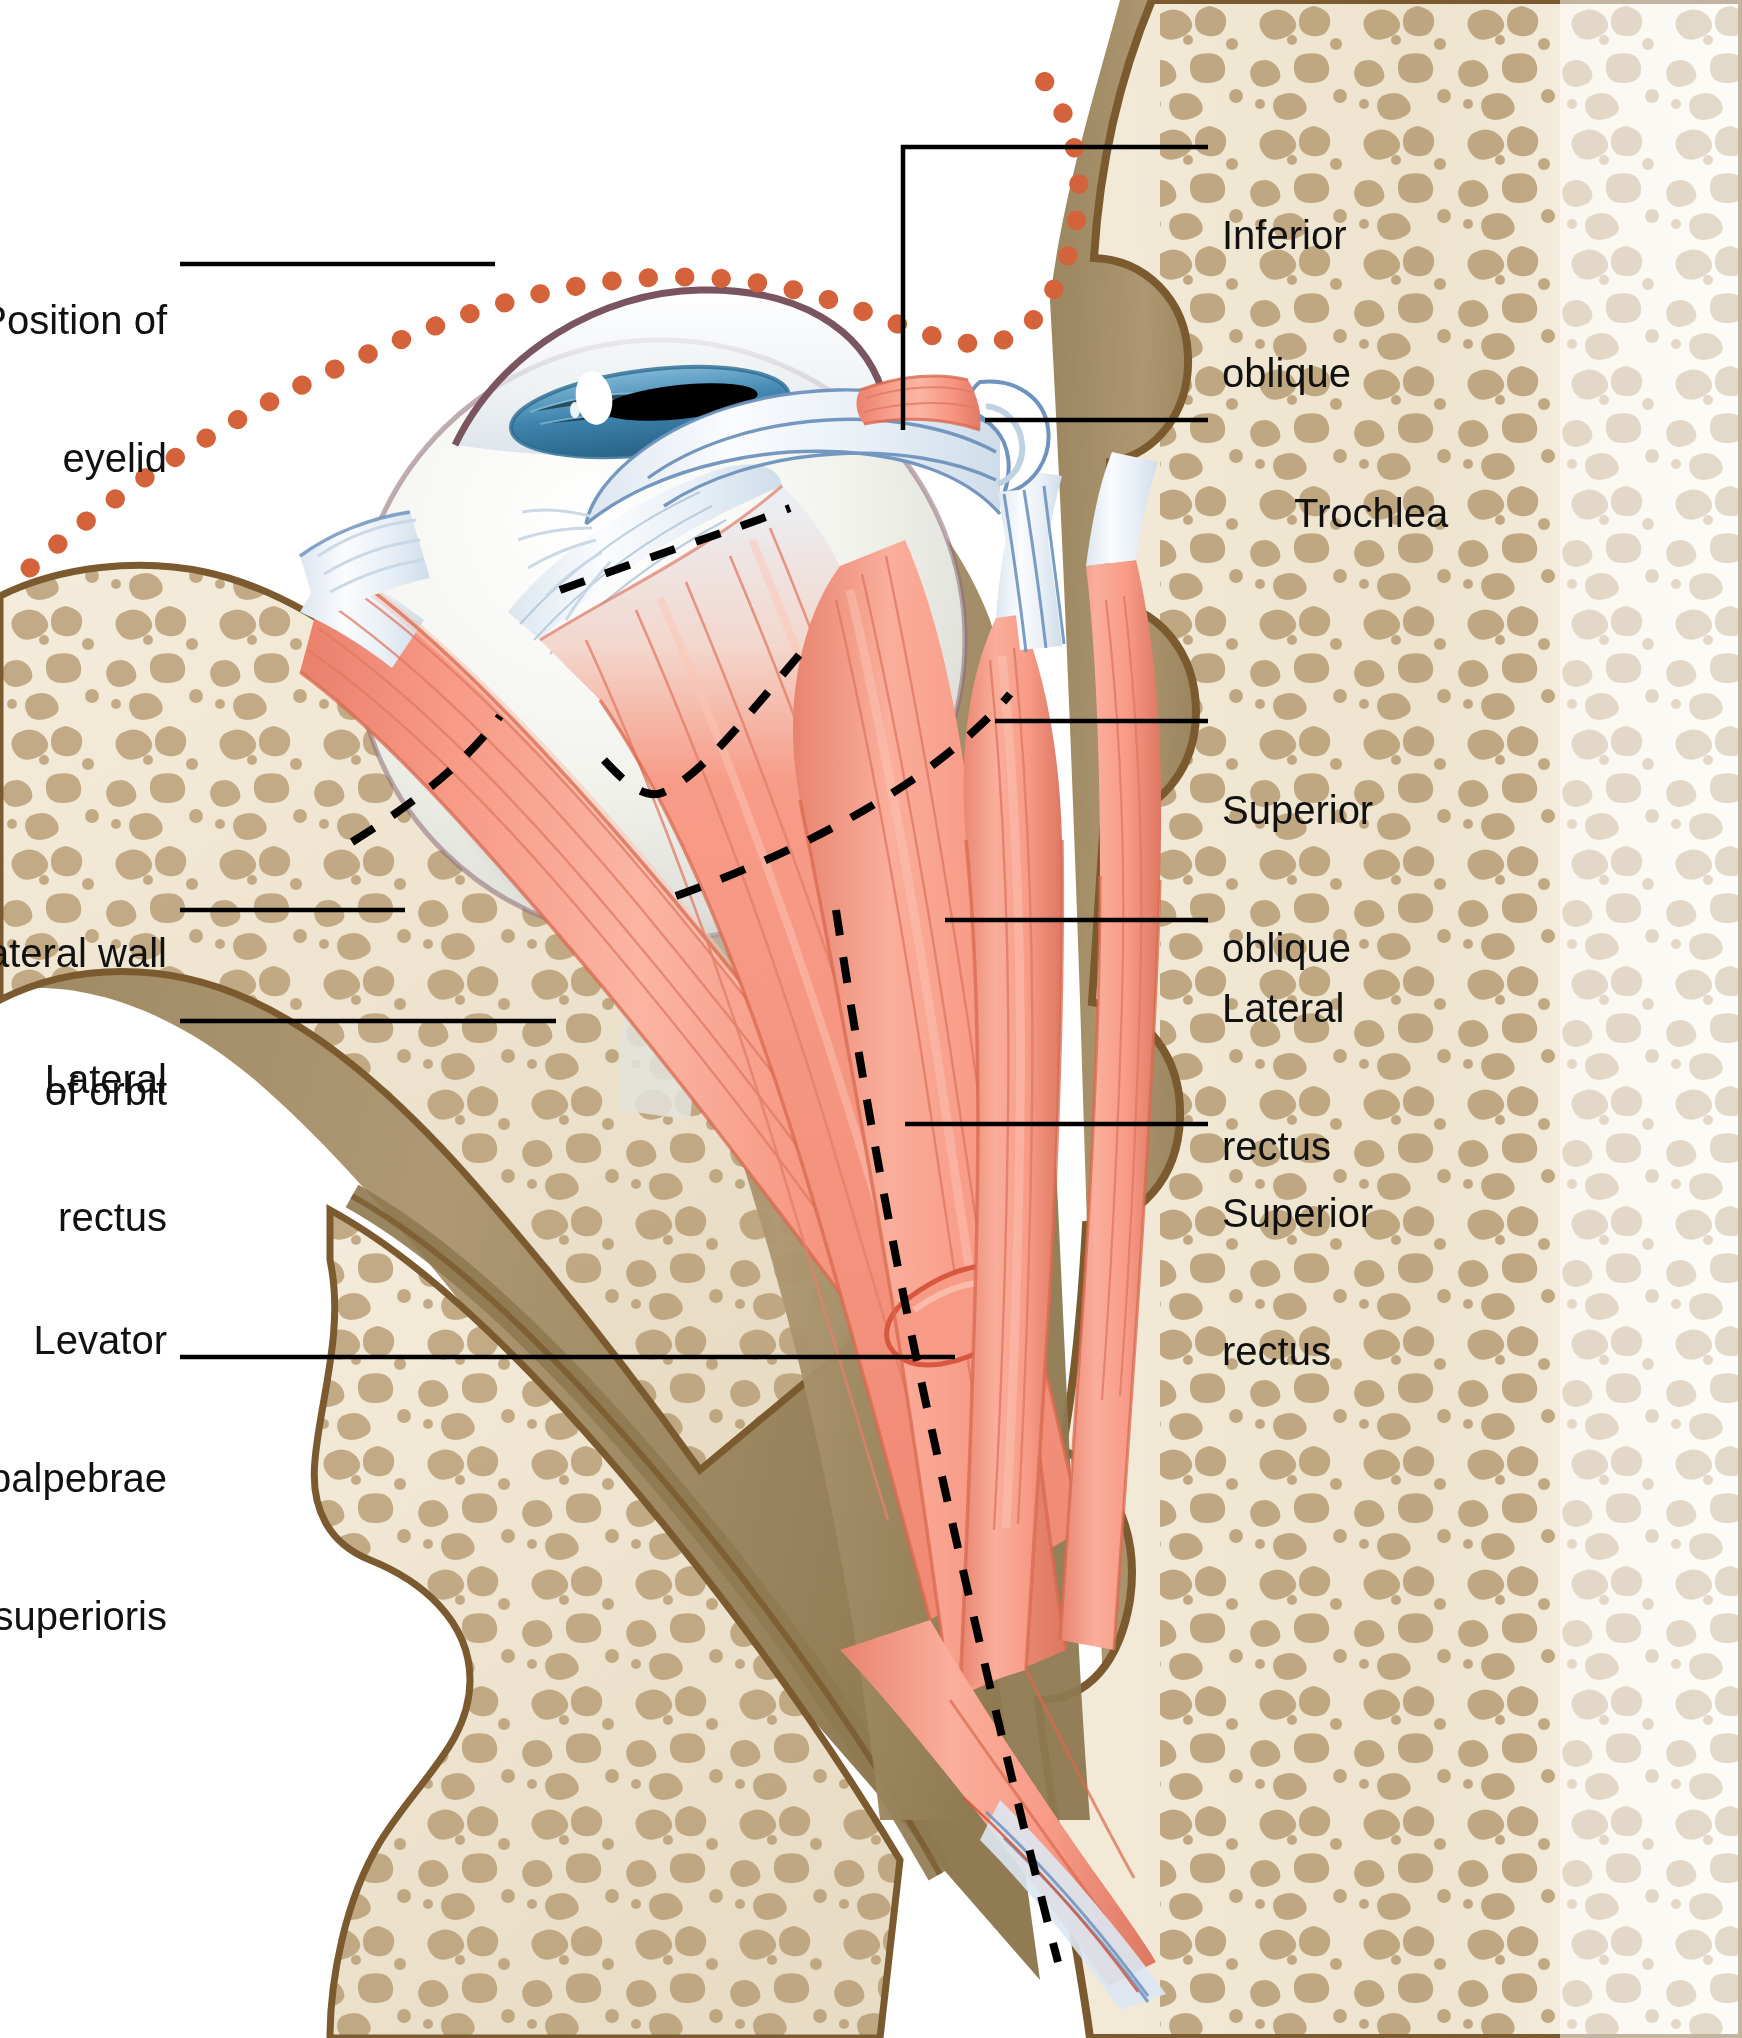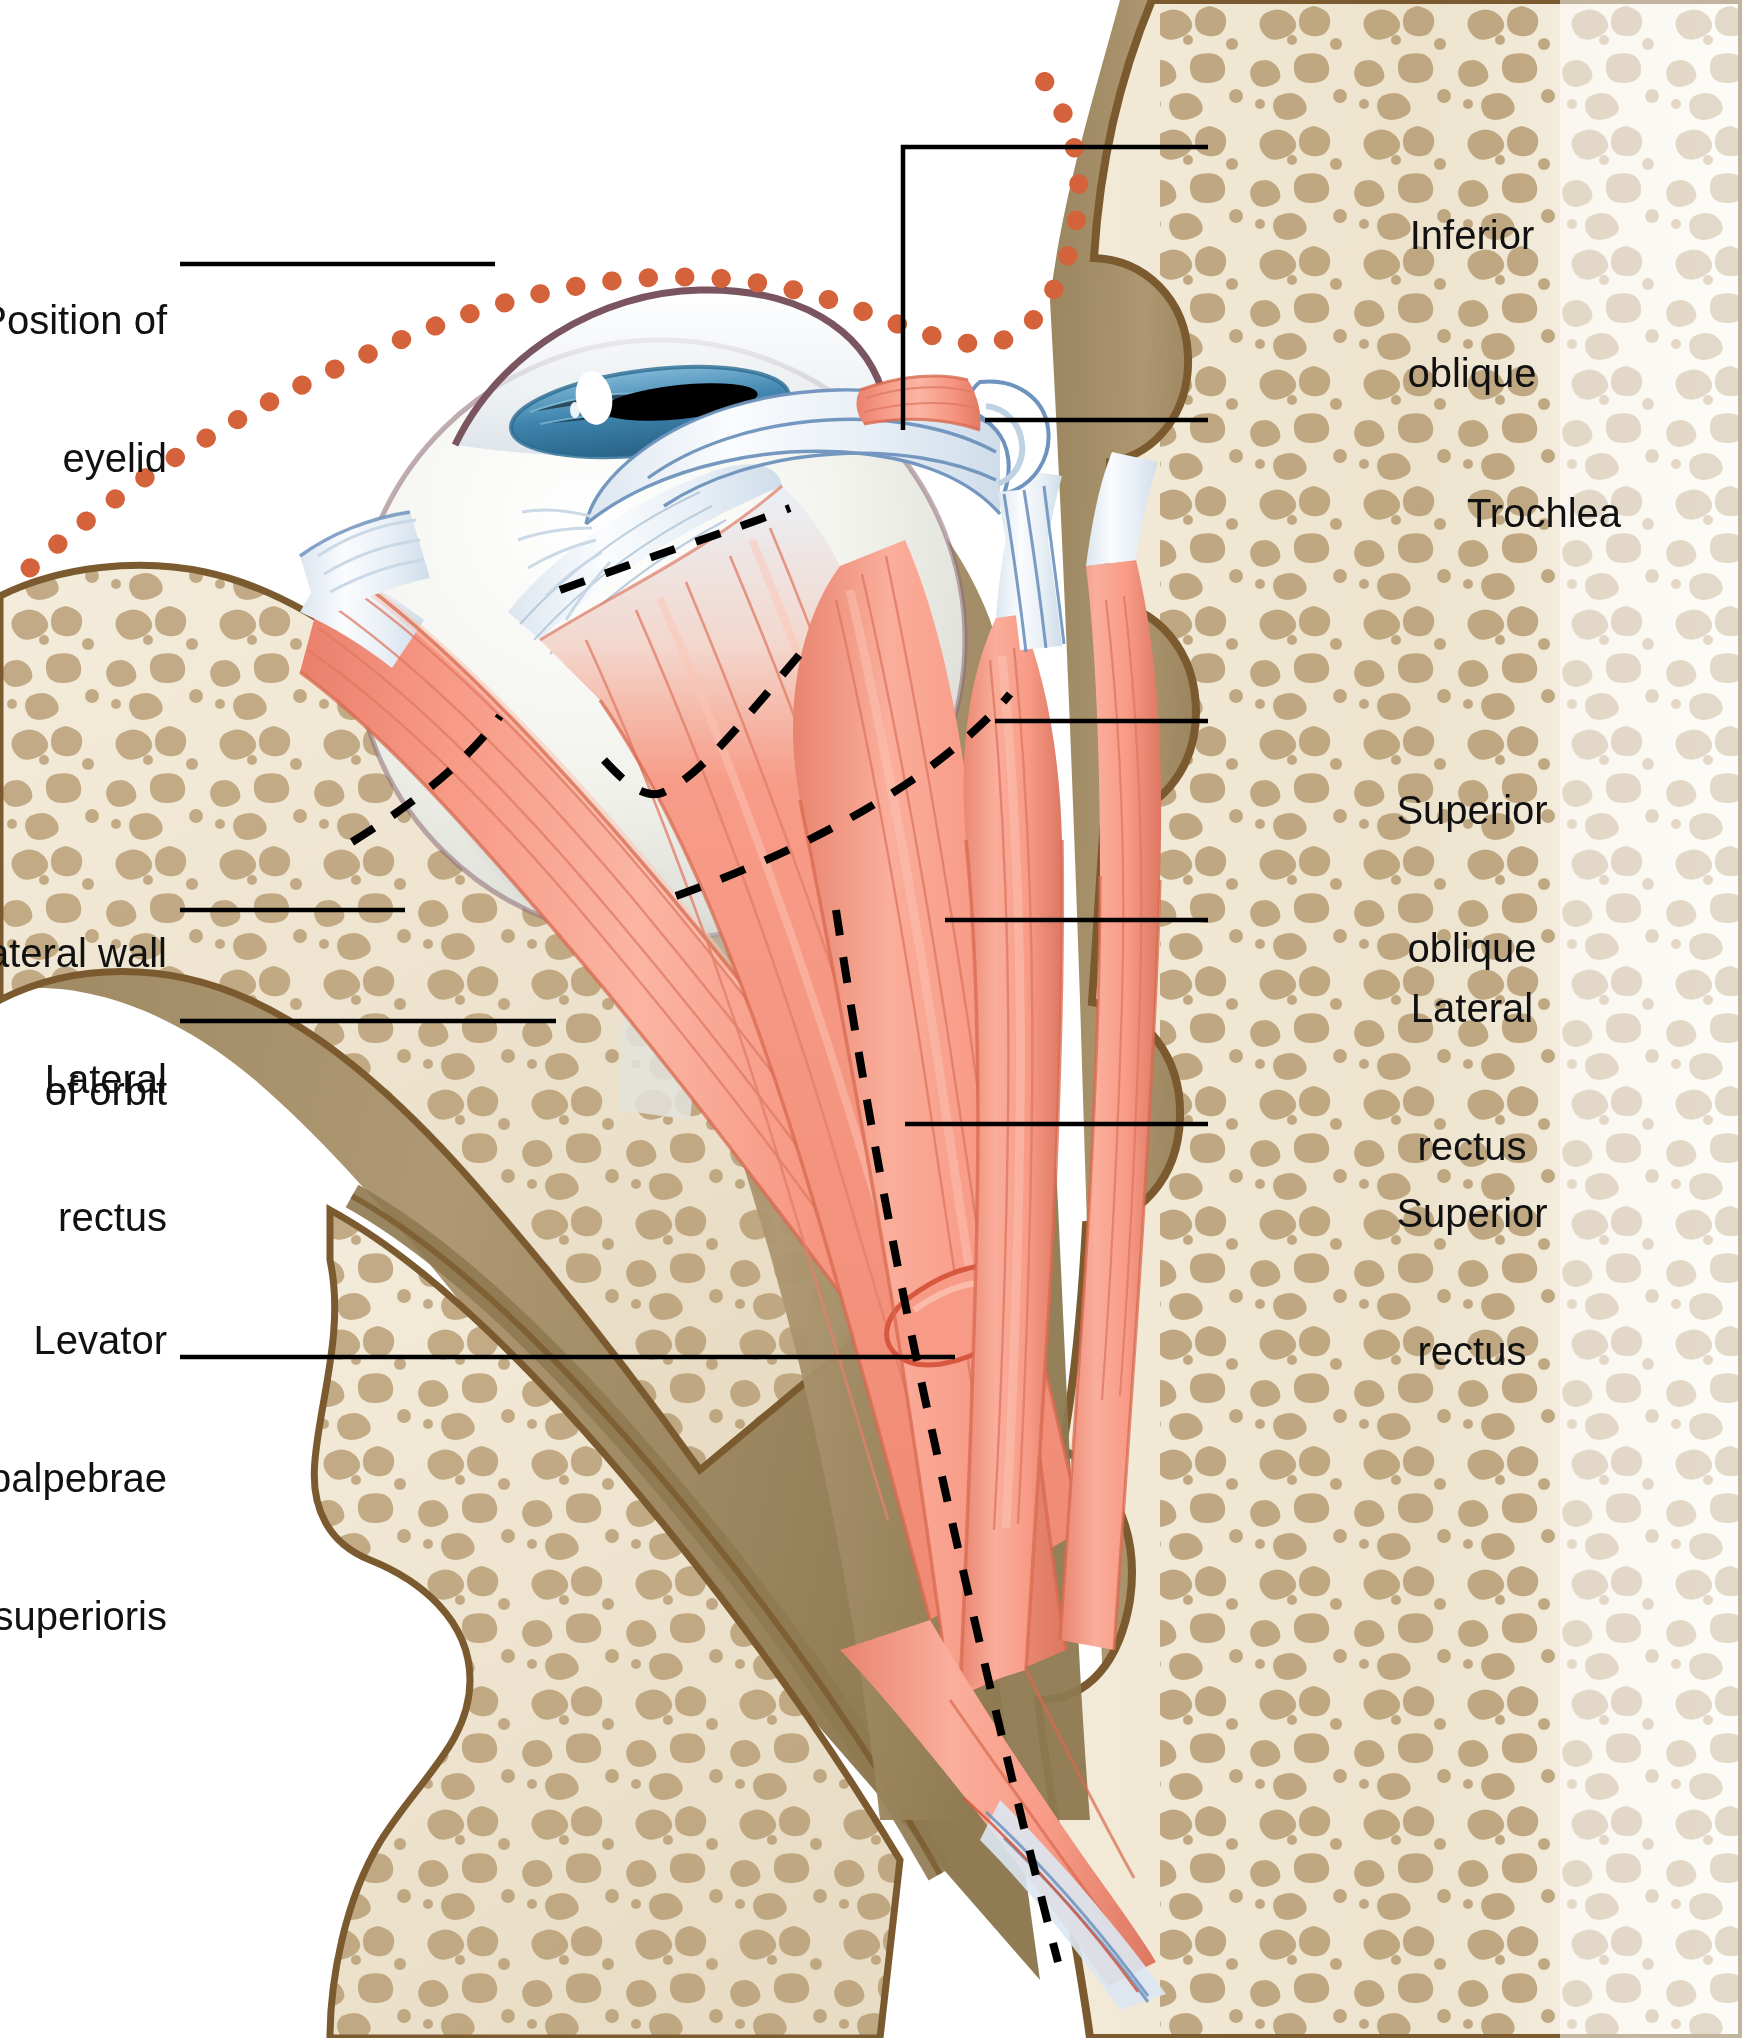--- a/index.html
+++ b/index.html
@@ -2,21 +2,21 @@
 <html><head>
 <meta charset="utf-8">
 <style>
   html,body{margin:0;padding:0;background:#ffffff;}
   body{width:1742px;height:2038px;position:relative;overflow:hidden;
        font-family:"Liberation Sans",sans-serif;}
   #stage{position:absolute;inset:0;width:1742px;height:2038px;}
   svg.layer{position:absolute;left:0;top:0;width:1742px;height:2038px;}
   .lbl{position:absolute;font-size:40px;line-height:46px;color:#111111;white-space:pre;}
   .lbl.r{text-align:right;}
-  .lbl.l{text-align:center;}
+  .lbl.l{text-align:left;}
   .lbl.bold{font-weight:bold;}
 </style>
 </head>
 <body>
 
 <div id="stage">
 
   <svg class="layer" viewBox="0 0 1742 2038">
     <defs>
 

